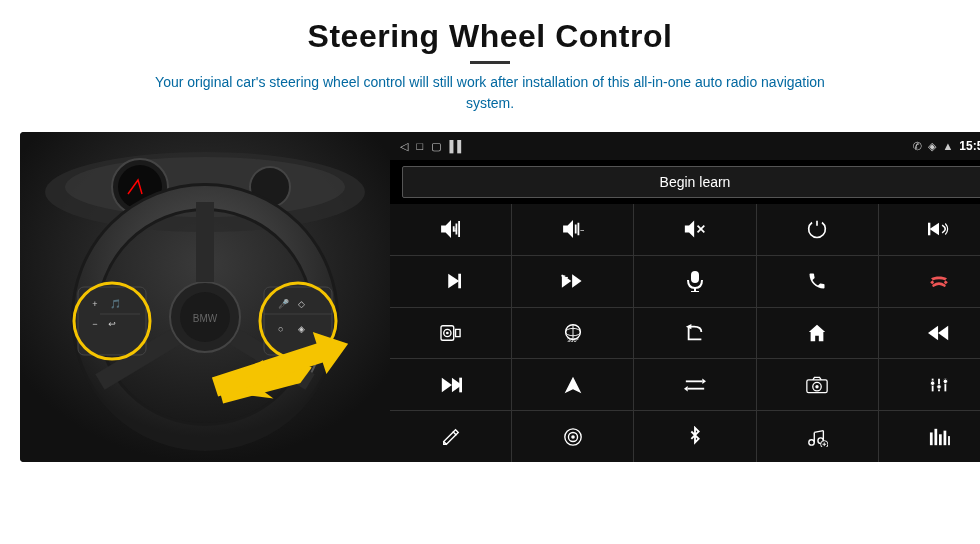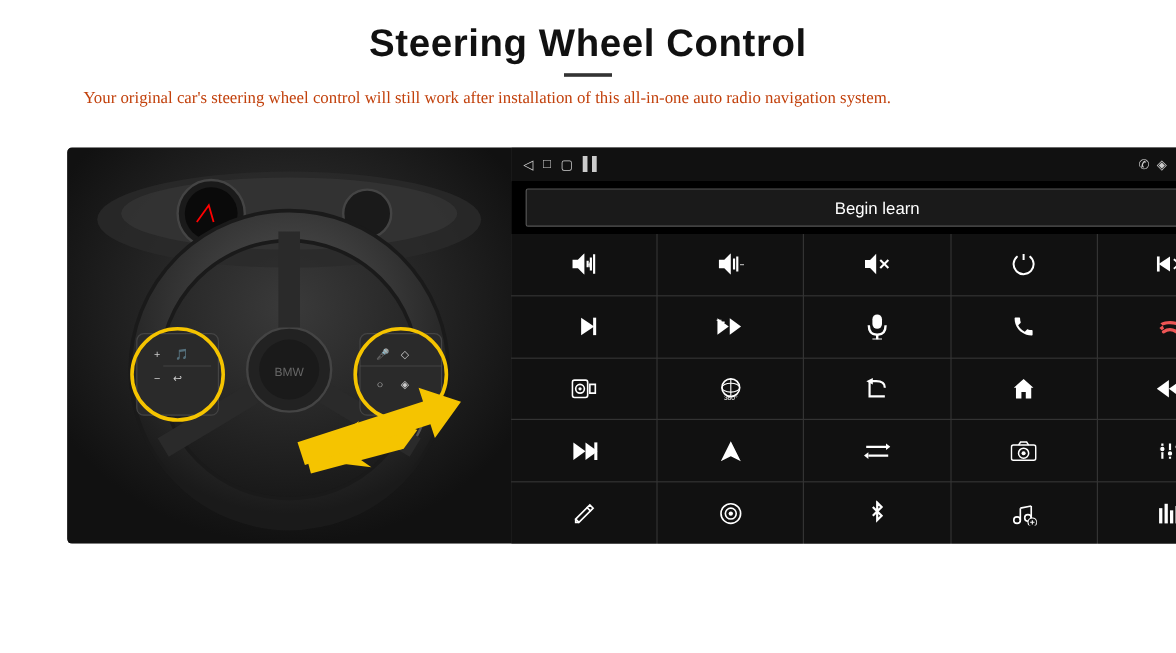--- a/index.html
+++ b/index.html
@@ -9,21 +9,22 @@
       font-family: Arial, sans-serif;
       background: #fff;
       overflow: hidden;
     }
 
     .page-container {
       width: 980px;
       height: 544px;
       display: flex;
       flex-direction: column;
-      padding: 18px 56px 10px;
+      align-items: center;
+      padding: 18px 20px 10px;
     }
 
     .title-section {
       text-align: center;
       margin-bottom: 6px;
     }
 
     .main-title {
       font-size: 32px;
       font-weight: 900;
@@ -33,26 +34,25 @@
 
     .title-divider {
       width: 40px;
       height: 3px;
       background: #333;
       margin: 6px auto 8px;
     }
 
     .subtitle {
       font-size: 14px;
-      color: #c2410c;
+      color: #0369a1;
       text-align: center;
       max-width: 700px;
       line-height: 1.5;
-      margin-bottom: 24px;
-      font-family: Liberation Serif, serif;
+      margin-bottom: 12px;
     }
 
     .content-row {
       display: flex;
       width: 100%;
       gap: 0;
       height: 330px;
     }
 
     

